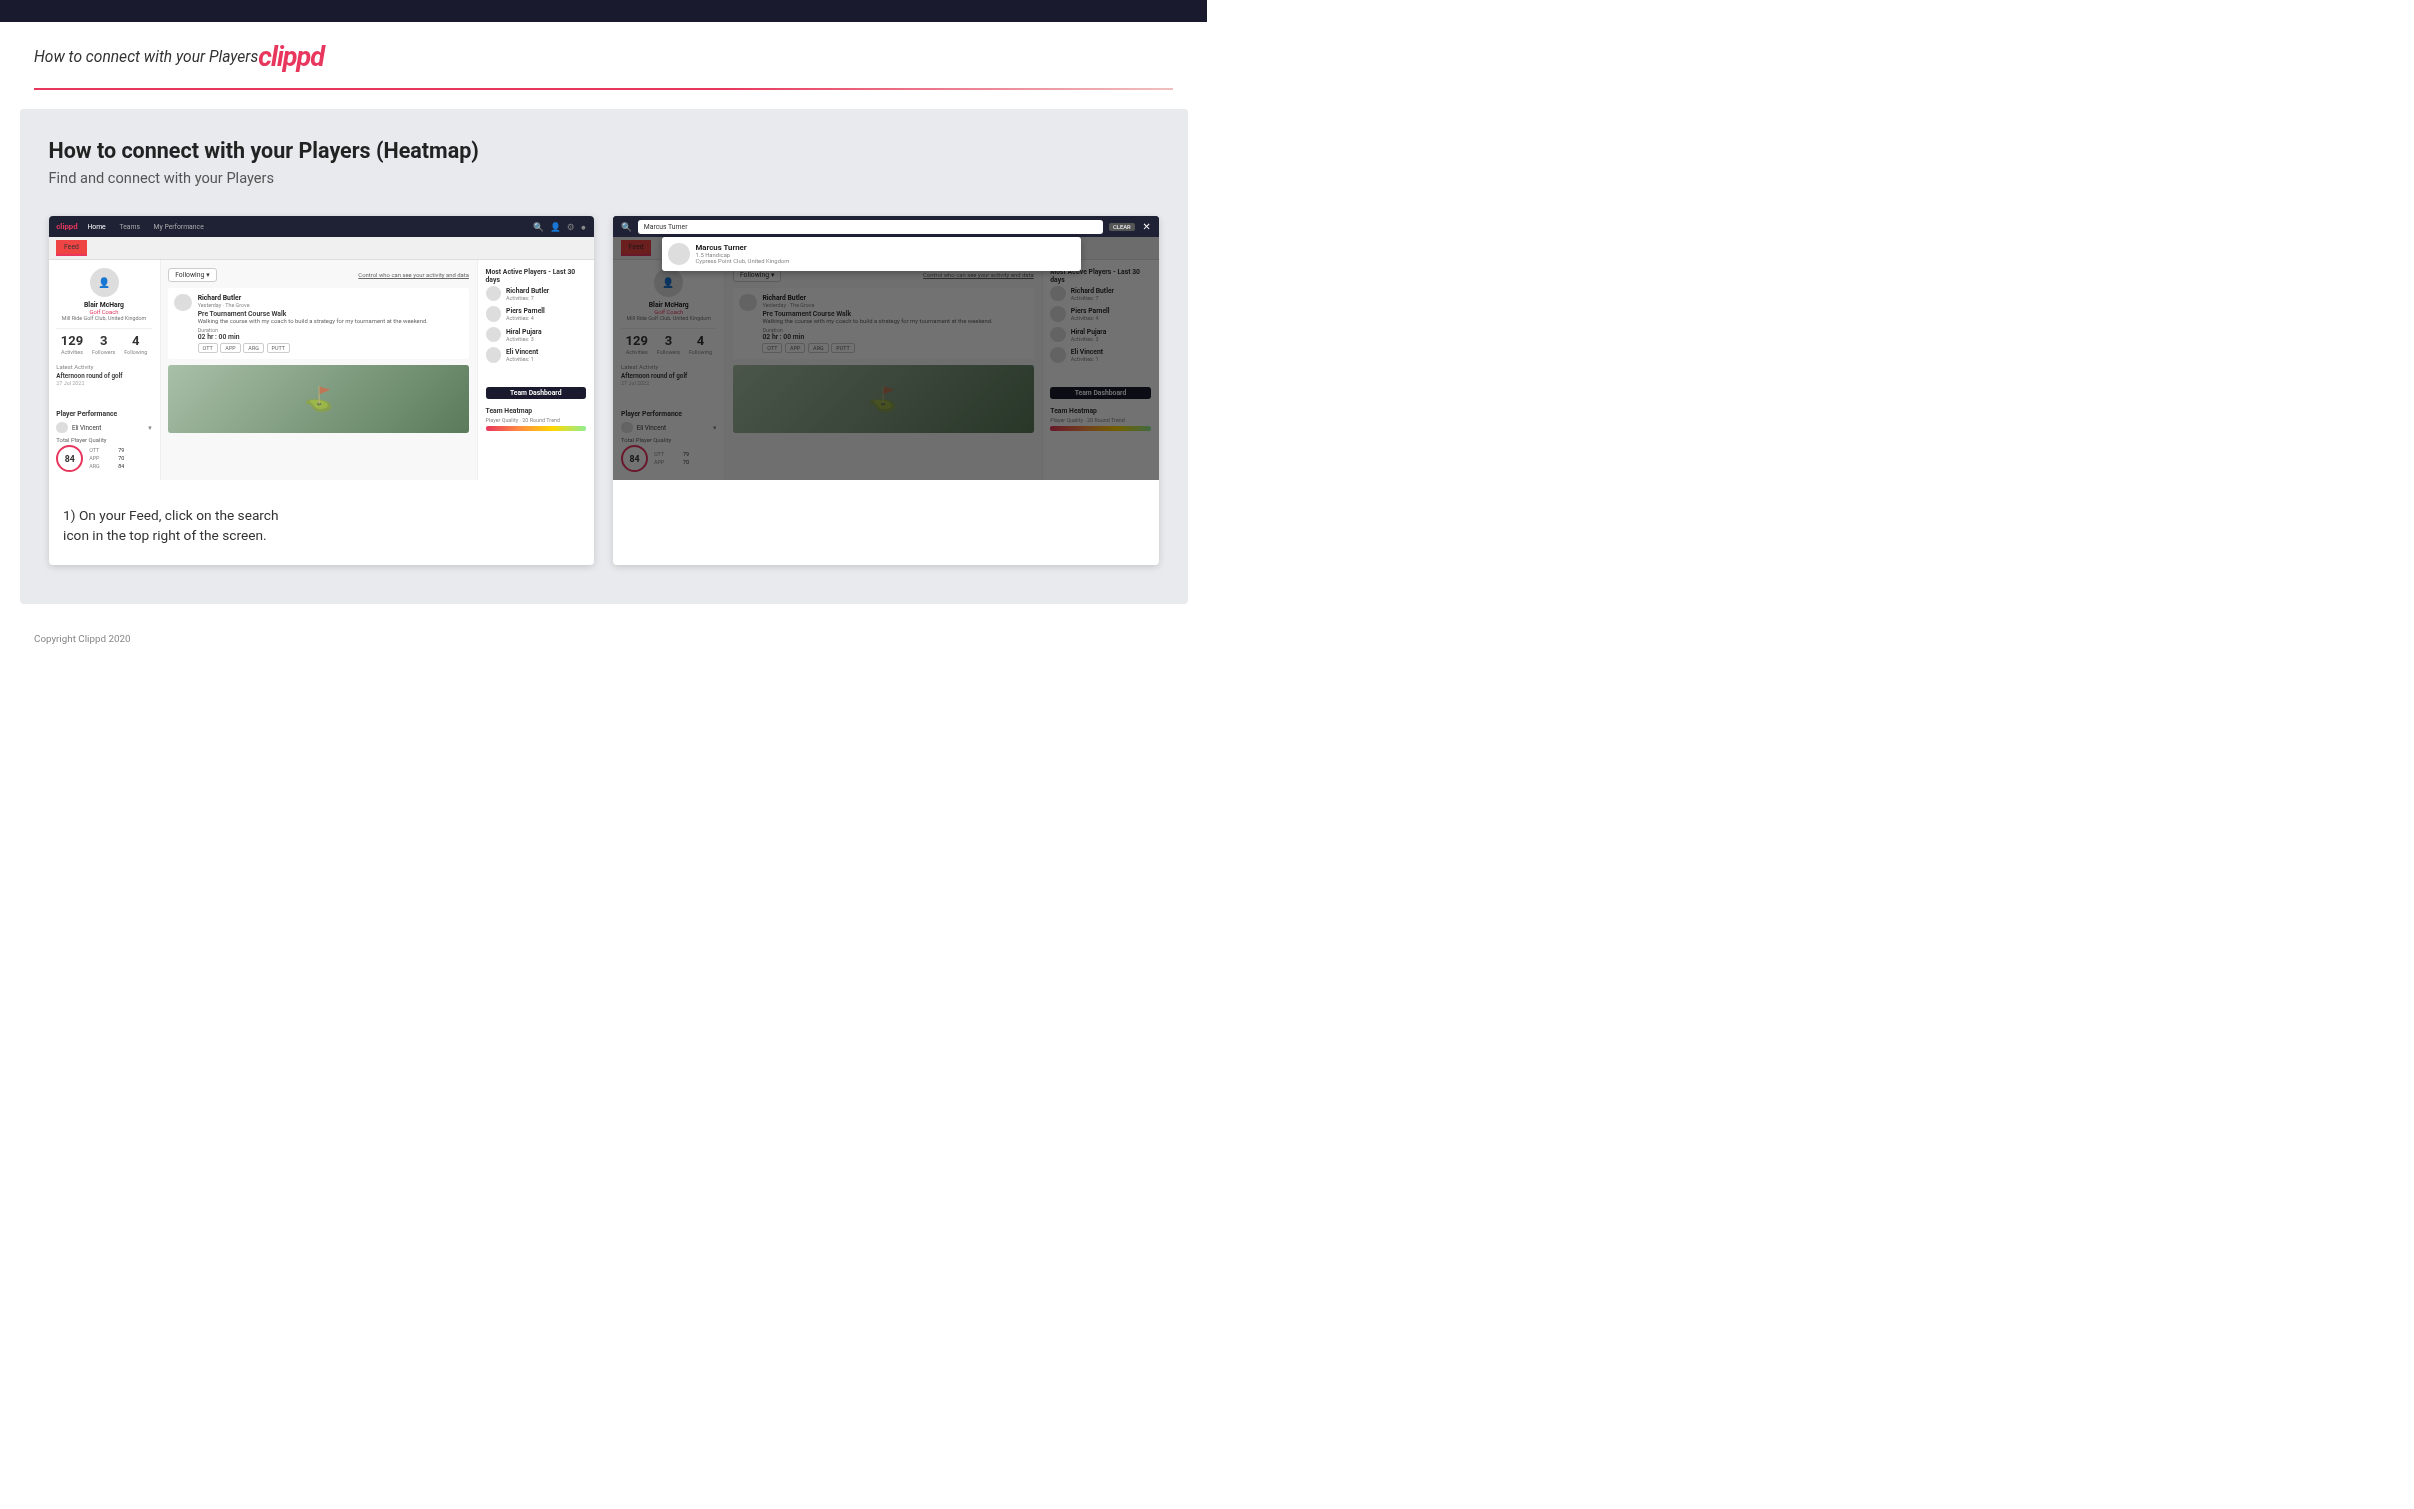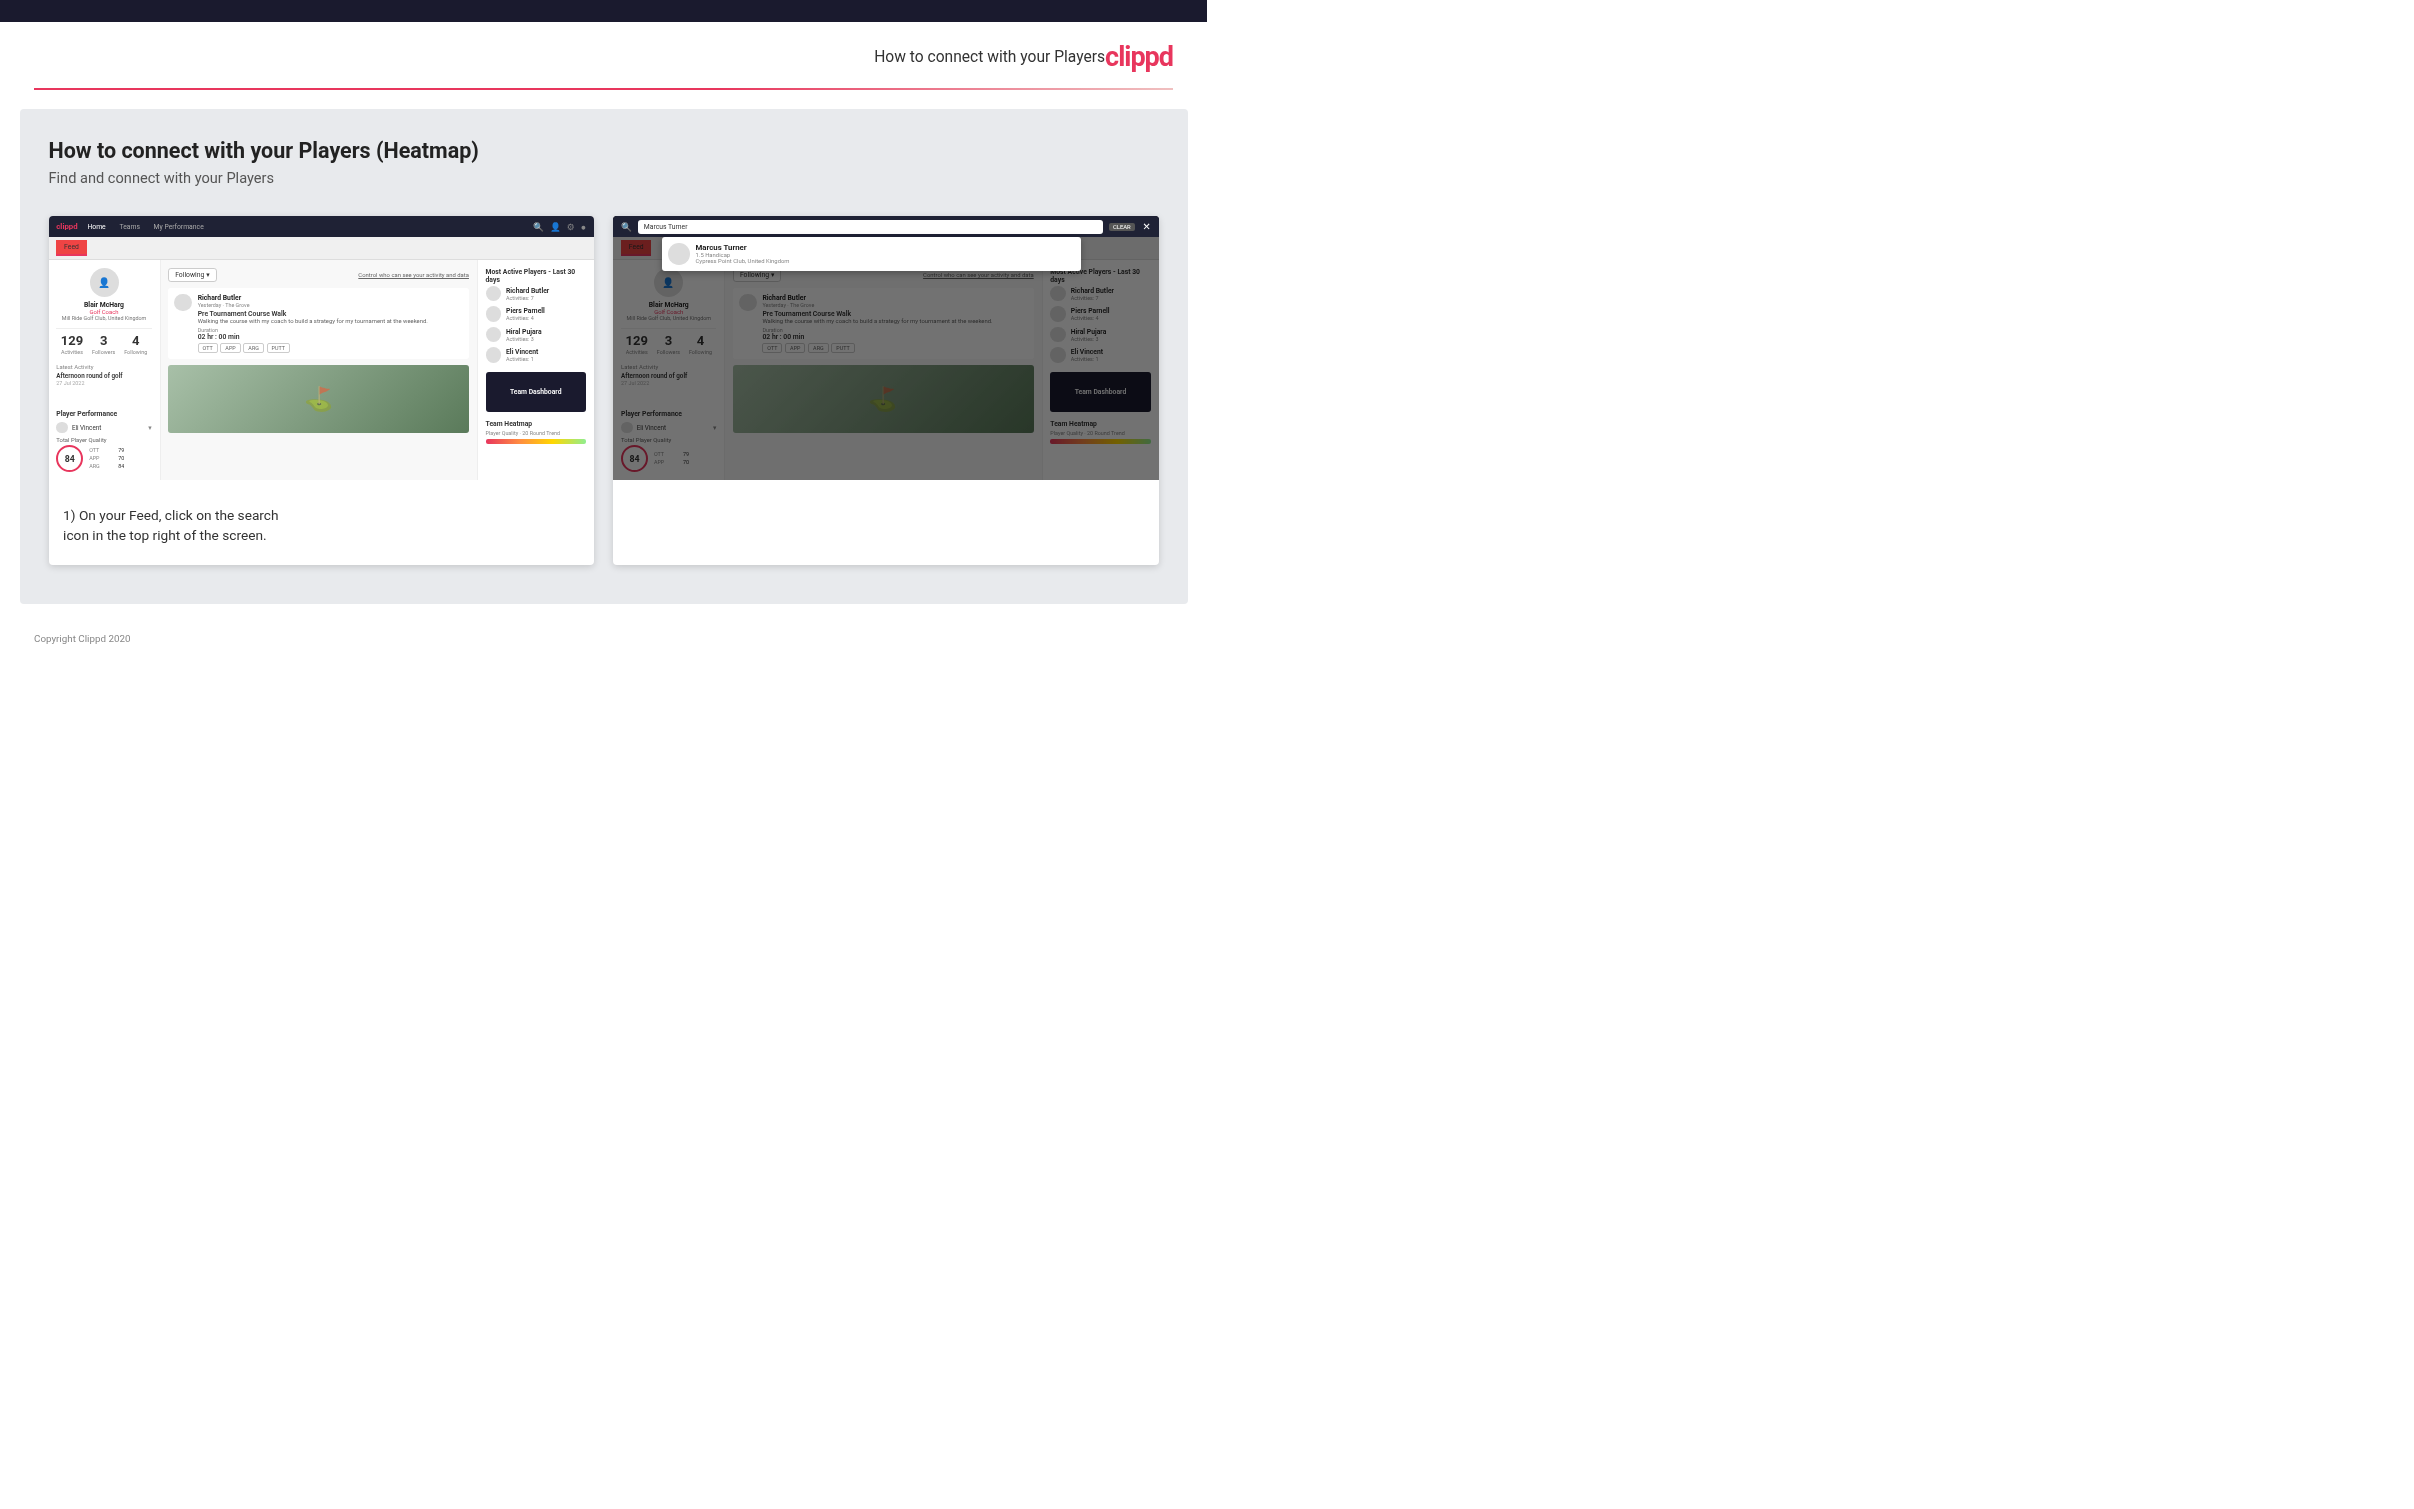--- a/index.html
+++ b/index.html
@@ -15,22 +15,23 @@
     .top-bar {
       background: #1a1a2e;
       height: 21.5px;
       width: 100%;
     }
 
     
     .header {
       display: flex;
       align-items: center;
-      justify-content: flex-end;
+      justify-content: flex-start;
       padding: 19.5px 34px 14.6px 34px;
+      font-style: italic;
     }
     .header-title {
       font-size: 15.6px;
       color: #333;
       font-weight: 400;
     }
     .logo {
       font-size: 27px;
       font-weight: 700;
       color: #e8365d;
@@ -404,23 +405,23 @@
       flex-shrink: 0;
     }
     .pl-name { font-size: 6.8px; font-weight: 600; color: #222; }
     .pl-acts { font-size: 5.4px; color: #888; }
 
     .team-dashboard-btn {
       background: #1a1a2e;
       color: #fff;
       text-align: center;
       font-size: 6.8px;
-      padding: 16px;
+      padding: 2px;
       border-radius: 2.9px;
-      margin-top: 9px;
+      margin-top: 24px;
       font-weight: 600;
     }
 
     .team-heatmap-section {
       margin-top: 7.8px;
     }
     .th-header { font-size: 6.8px; font-weight: 700; color: #333; margin-bottom: 2px; }
     .th-sub { font-size: 5.4px; color: #888; margin-bottom: 2.9px; }
     .heatmap-bar {
       height: 5.9px;

